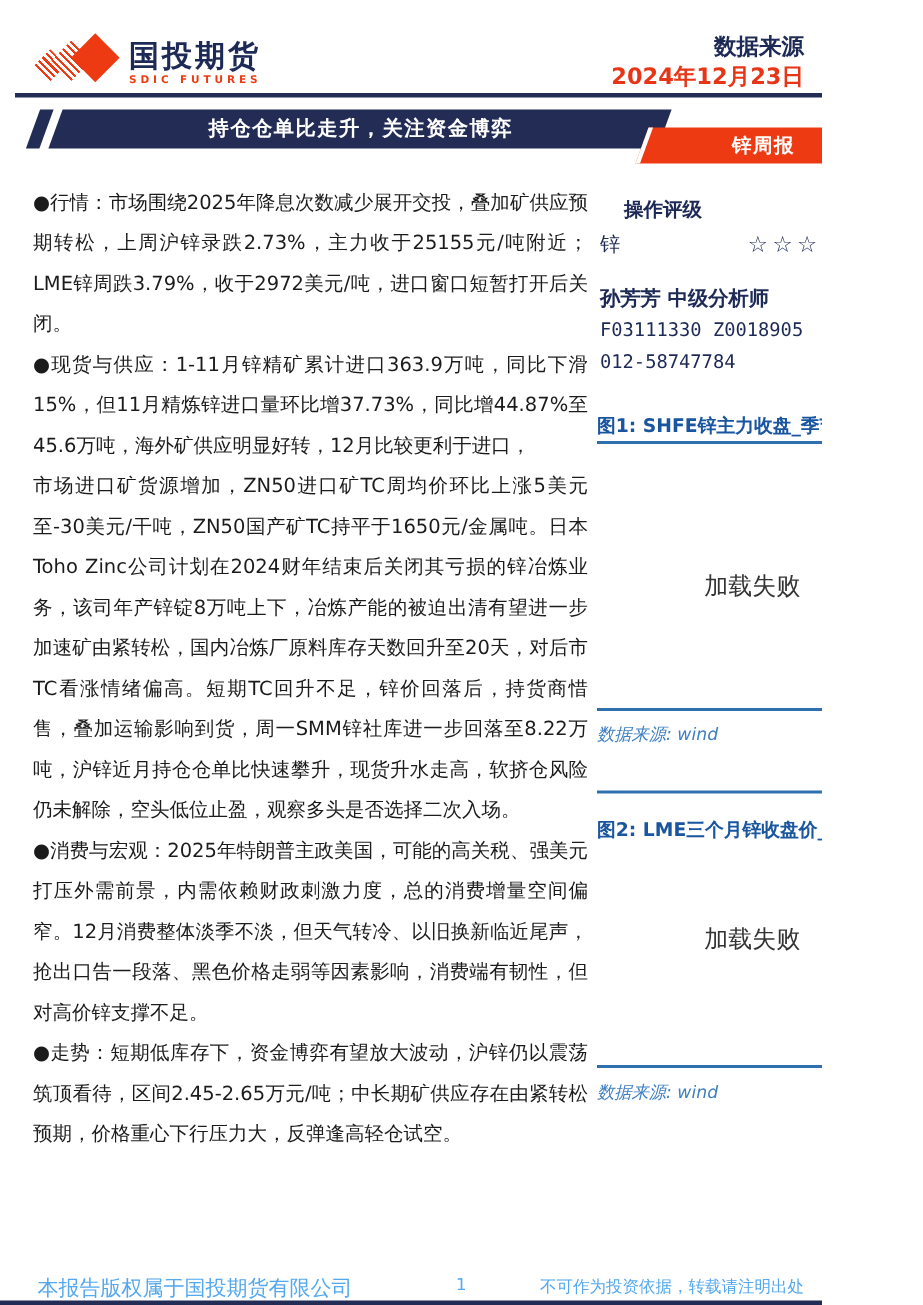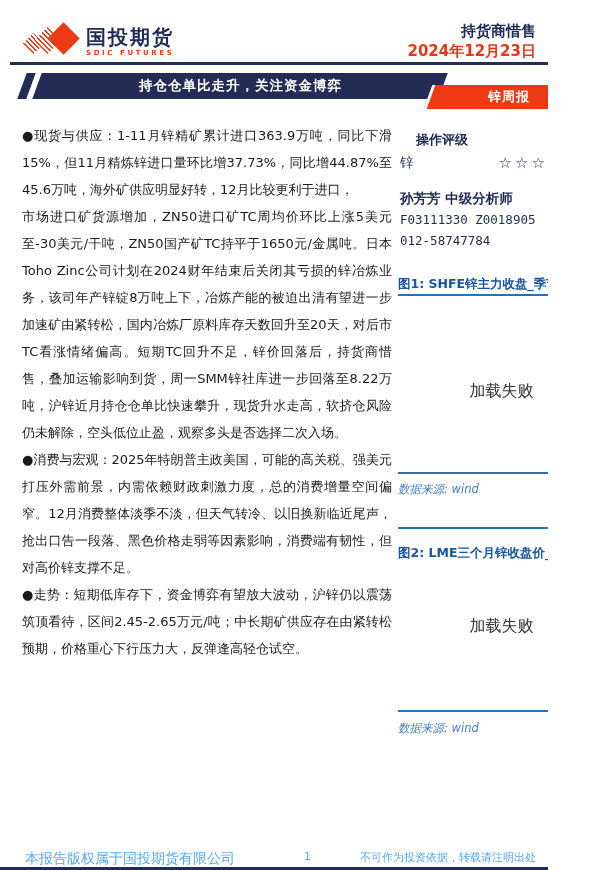--- a/index.html
+++ b/index.html
@@ -77,34 +77,35 @@
     <div class="diamonds">
       <div class="d d1"></div>
       <div class="d d2"></div>
       <div class="d d3"></div>
     </div>
     <div>
       <div class="brand-cn">国投期货</div>
       <div class="brand-en">SDIC FUTURES</div>
     </div>
   </div>
-  <div class="report-type">持货商惜售</div>
+  <div class="report-type">数据来源</div>
   <div class="report-date">2024年12月23日</div>
   <div class="top-rule"></div>
 
   <div class="banner-slash"></div>
   <div class="banner-main">
     <span>持仓仓单比走升，关注资金博弈</span>
   </div>
   <div class="tab-main">
     <span>锌周报</span>
   </div>
   <div class="tab-sliver"></div>
 
   <div class="article">
+    <p>●行情：市场围绕2025年降息次数减少展开交投，叠加矿供应预期转松，上周沪锌录跌2.73%，主力收于25155元/吨附近；LME锌周跌3.79%，收于2972美元/吨，进口窗口短暂打开后关闭。</p>
     <p>●现货与供应：1-11月锌精矿累计进口363.9万吨，同比下滑15%，但11月精炼锌进口量环比增37.73%，同比增44.87%至45.6万吨，海外矿供应明显好转，12月比较更利于进口，</p>
     <p>市场进口矿货源增加，ZN50进口矿TC周均价环比上涨5美元至-30美元/干吨，ZN50国产矿TC持平于1650元/金属吨。日本Toho Zinc公司计划在2024财年结束后关闭其亏损的锌冶炼业务，该司年产锌锭8万吨上下，冶炼产能的被迫出清有望进一步加速矿由紧转松，国内冶炼厂原料库存天数回升至20天，对后市TC看涨情绪偏高。短期TC回升不足，锌价回落后，持货商惜售，叠加运输影响到货，周一SMM锌社库进一步回落至8.22万吨，沪锌近月持仓仓单比快速攀升，现货升水走高，软挤仓风险仍未解除，空头低位止盈，观察多头是否选择二次入场。</p>
     <p>●消费与宏观：2025年特朗普主政美国，可能的高关税、强美元打压外需前景，内需依赖财政刺激力度，总的消费增量空间偏窄。12月消费整体淡季不淡，但天气转冷、以旧换新临近尾声，抢出口告一段落、黑色价格走弱等因素影响，消费端有韧性，但对高价锌支撑不足。</p>
     <p>●走势：短期低库存下，资金博弈有望放大波动，沪锌仍以震荡筑顶看待，区间2.45-2.65万元/吨；中长期矿供应存在由紧转松预期，价格重心下行压力大，反弹逢高轻仓试空。</p>
   </div>
 
   <div class="side-text rating-label">操作评级</div>
   <div class="side-text rating-row">
     <span>锌</span>
     <span class="rating-stars">☆☆☆</span>

